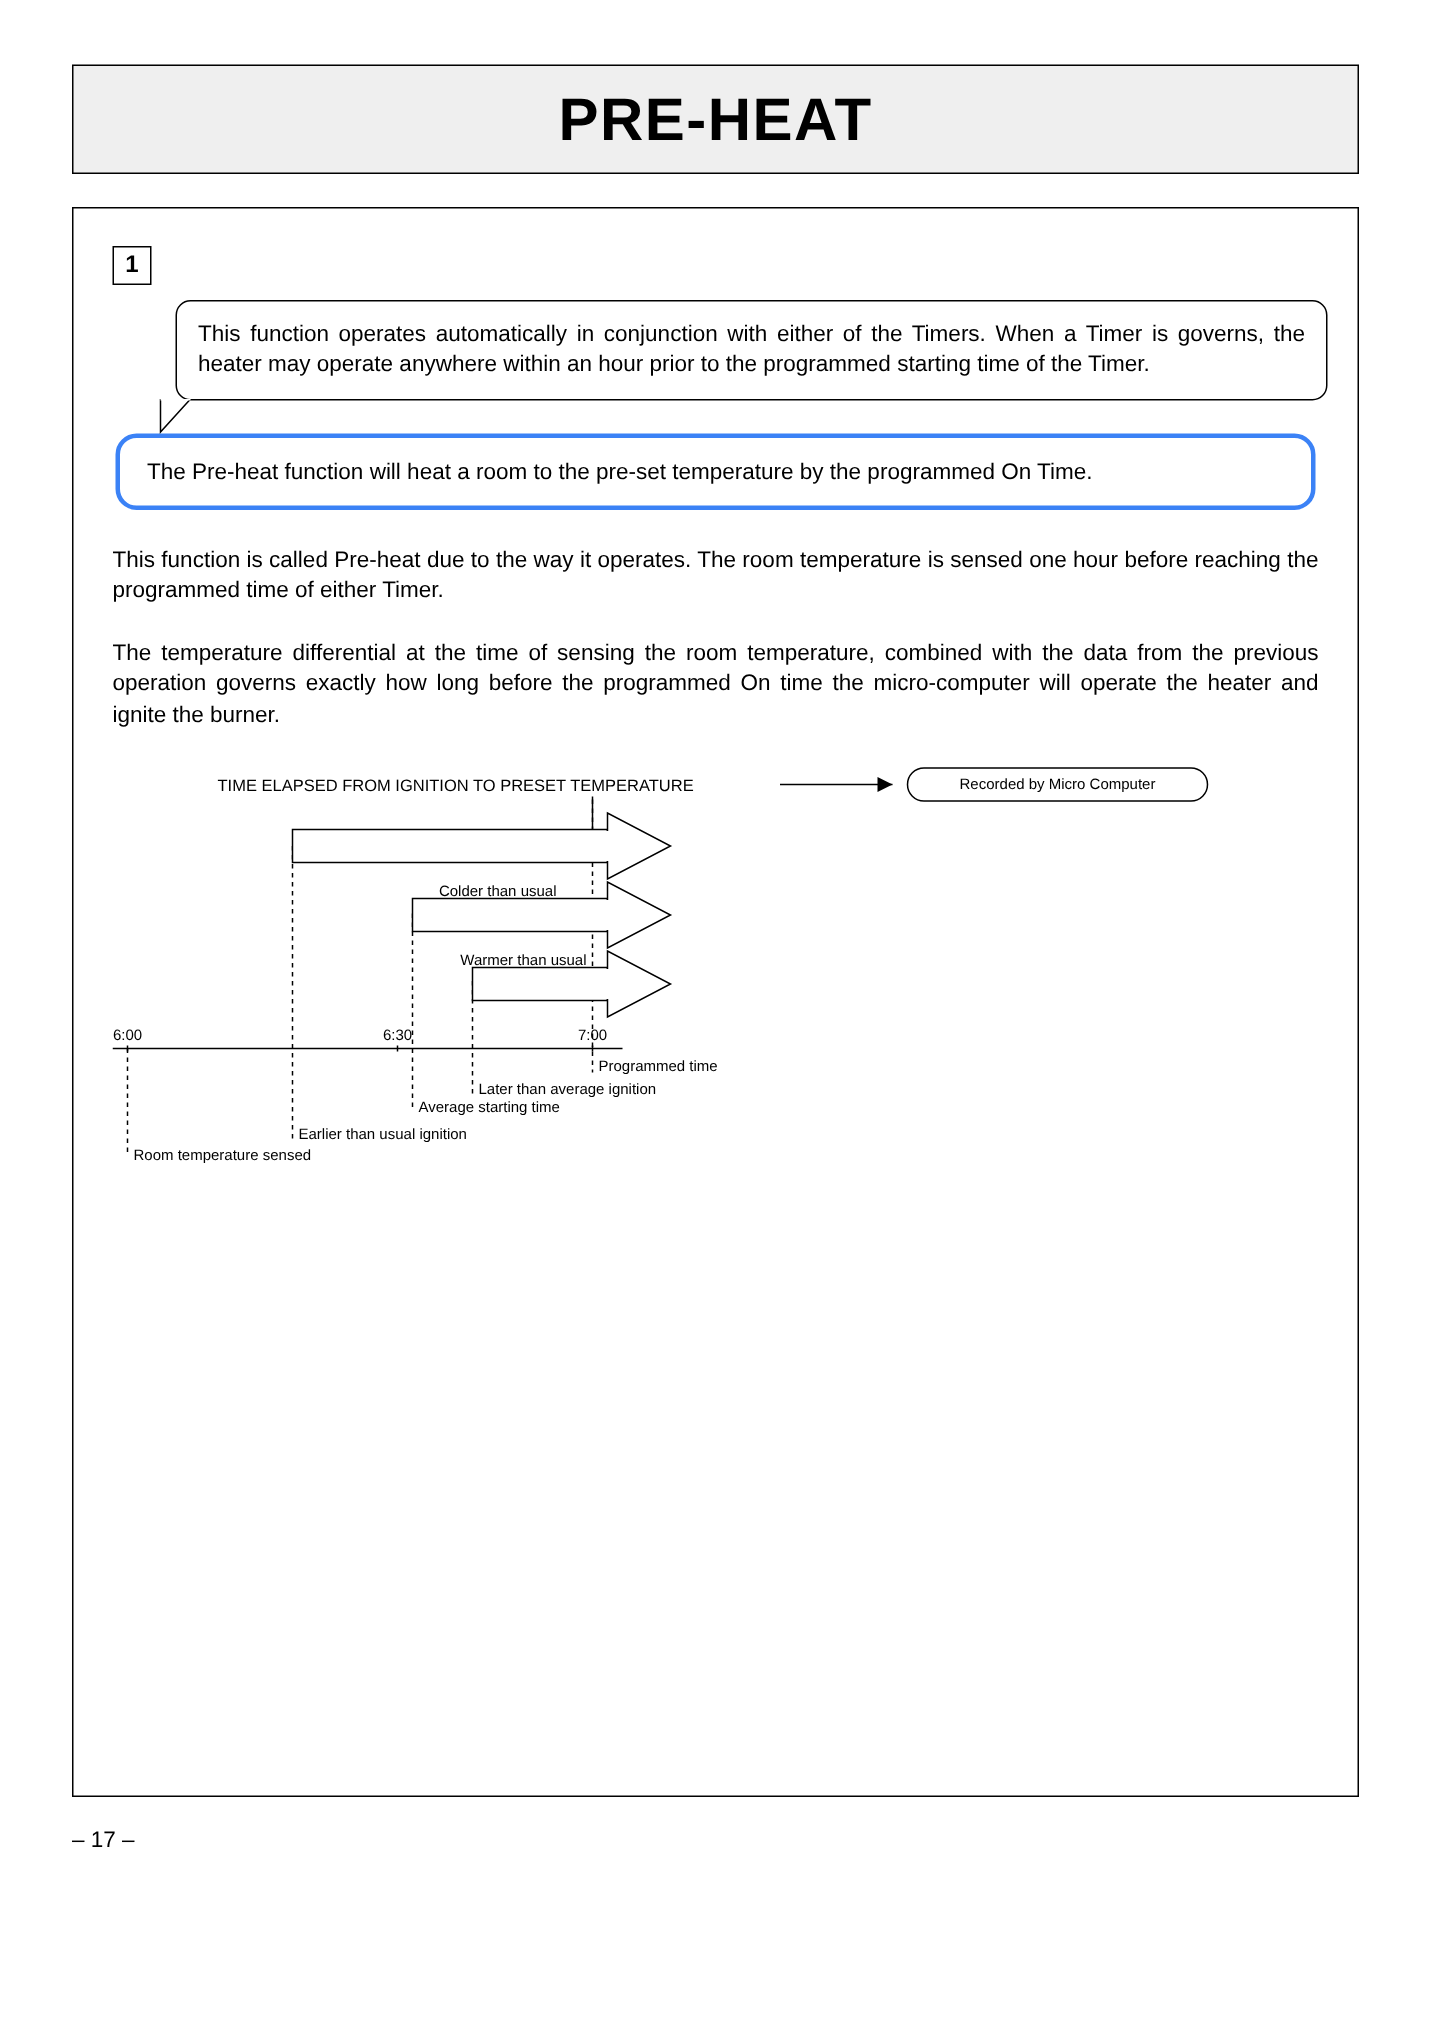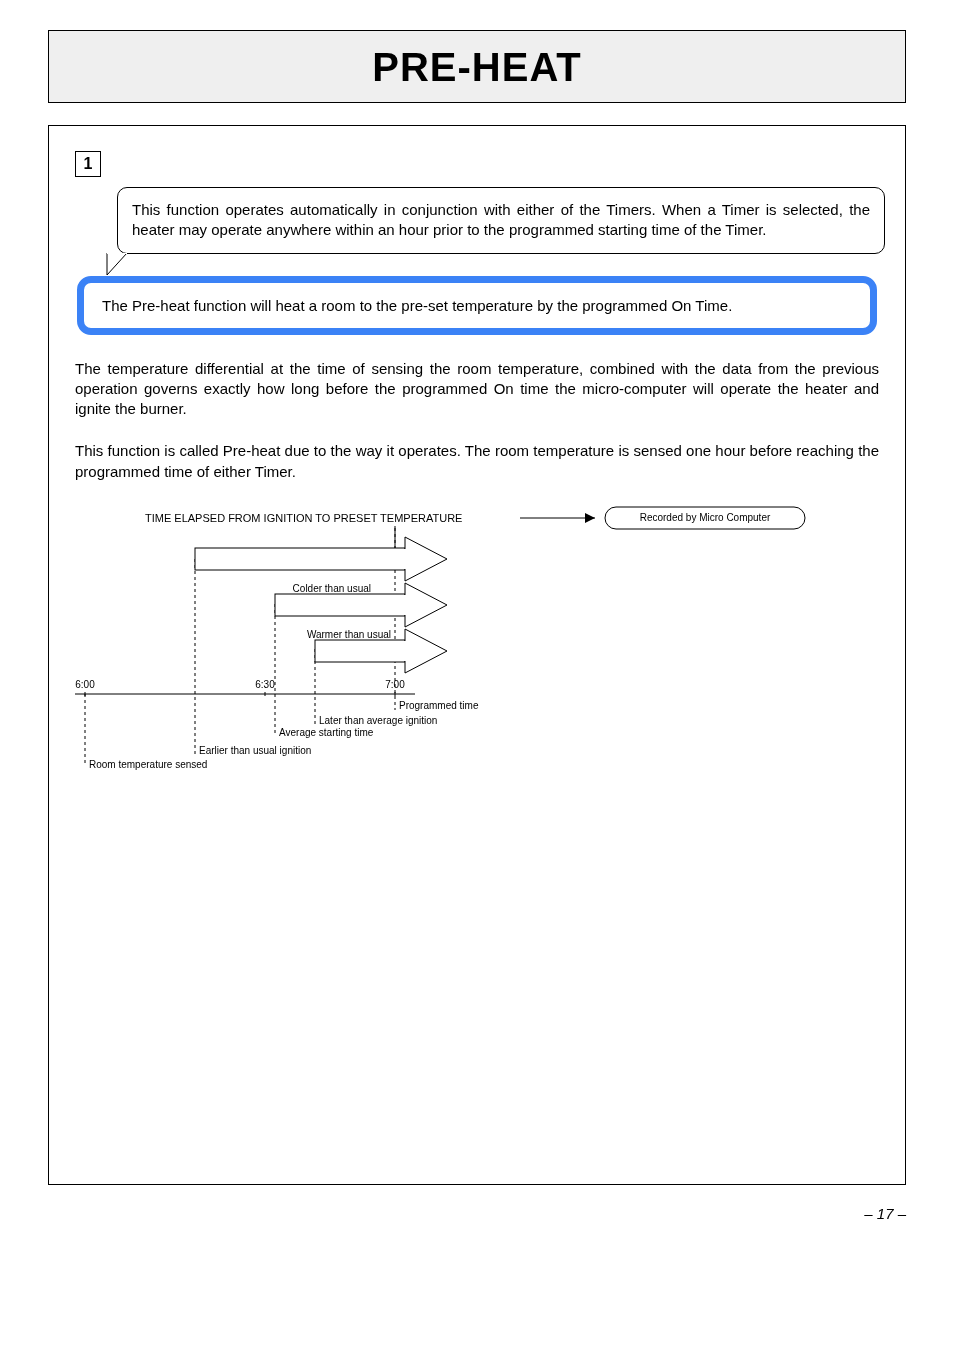--- a/index.html
+++ b/index.html
@@ -8,21 +8,21 @@
     padding: 0;
   }
   body {
     font-family: Arial, Helvetica, sans-serif;
     background: #ffffff;
     width: 954px;
     margin: 0 auto;
     color: #000;
   }
   .page {
-    padding: 30px 48px 30px 48px;
+    padding: 43px 48px 30px 48px;
   }
   .title-banner {
     border: 1px solid #000;
     background: #efefef;
     text-align: center;
     padding: 14px 10px 12px 10px;
     margin-bottom: 22px;
   }
   .title-banner h1 {
     font-size: 40px;
@@ -61,21 +61,21 @@
   .callout-pointer {
     position: absolute;
     left: 10px;
     top: 100%;
     margin-top: -1px;
   }
   .callout-pointer svg {
     display: block;
   }
   .lozenge {
-    border: 7px solid #3b82f6;
+    border: 3px solid #3b82f6;
     border-radius: 14px;
     padding: 14px 18px;
     margin: 0 8px 24px 8px;
   }
   .body-text {
     font-size: 15px;
     line-height: 1.35;
     text-align: justify;
     margin: 0 6px 22px 6px;
   }
@@ -101,56 +101,55 @@
     font-family: Arial, Helvetica, sans-serif;
   }
   .chart-micro {
     font-size: 10px;
   }
   .chart-small {
     font-size: 10px;
   }
 
   .page-number {
-    text-align: right;
+    text-align: left;
     font-size: 15px;
     margin-top: 20px;
-    font-style: italic;
   }
 </style>
 </head>
 <body>
 
 <div class="page">
   <div class="title-banner">
     <h1>PRE-HEAT</h1>
   </div>
 
   <div class="content-box">
 
     <div class="section-number">1</div>
 
     <div class="callout-wrap">
       <div class="callout-box">
-        <p class="body-text-callout">This function operates automatically in conjunction with either of the Timers.  When a Timer is selected, the heater may operate anywhere within an hour prior to the programmed starting time of the Timer.</p>
+        <p class="body-text-callout">This function operates automatically in conjunction with either of the Timers.  When a Timer is governs, the heater may operate anywhere within an hour prior to the programmed starting time of the Timer.</p>
       </div>
       <span class="callout-pointer">
         <svg width="36" height="34">
           <path d="M 4 0 L 4 22 L 24 0" fill="#ffffff" stroke="#000" stroke-width="1"></path>
           <path d="M 4 0 L 24 0" stroke="#ffffff" stroke-width="2"></path>
         </svg>
       </span>
     </div>
 
     <div class="lozenge">
       <p class="body-text-lozenge">The Pre-heat function will heat a room to the pre-set temperature by the programmed On Time.</p>
     </div>
 
+    <p class="body-text">This function is called Pre-heat due to the way it operates.  The room temperature is sensed one hour before reaching the programmed time of either Timer.</p>
     <p class="body-text">The temperature differential at the time of sensing the room temperature, combined with the data from the previous operation governs exactly how long before the programmed On time the micro-computer will operate the heater and ignite the burner.</p>
-    <p class="body-text">This function is called Pre-heat due to the way it operates.  The room temperature is sensed one hour before reaching the programmed time of either Timer.</p>
 
     <div class="chart-wrap">
       <svg class="chart-svg" width="800" height="300" viewBox="0 0 800 300">
 
         <text x="70" y="18" class="chart-top-label">TIME ELAPSED  FROM IGNITION TO PRESET TEMPERATURE</text>
 
         <line x1="445" y1="14" x2="520" y2="14" stroke="#000" stroke-width="1"></line>
         <polygon points="520,14 510,9 510,19" fill="#000"></polygon>
 
         <rect x="530" y="3" width="200" height="22" rx="11" ry="11" fill="#fff" stroke="#000" stroke-width="1"></rect>

